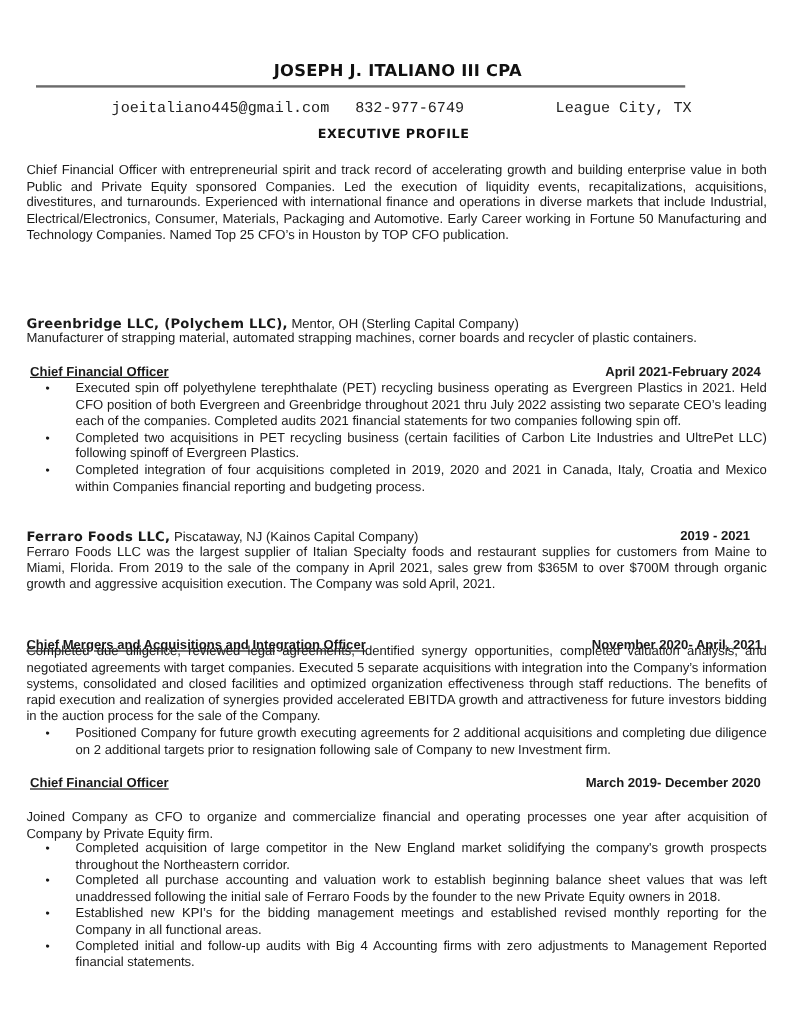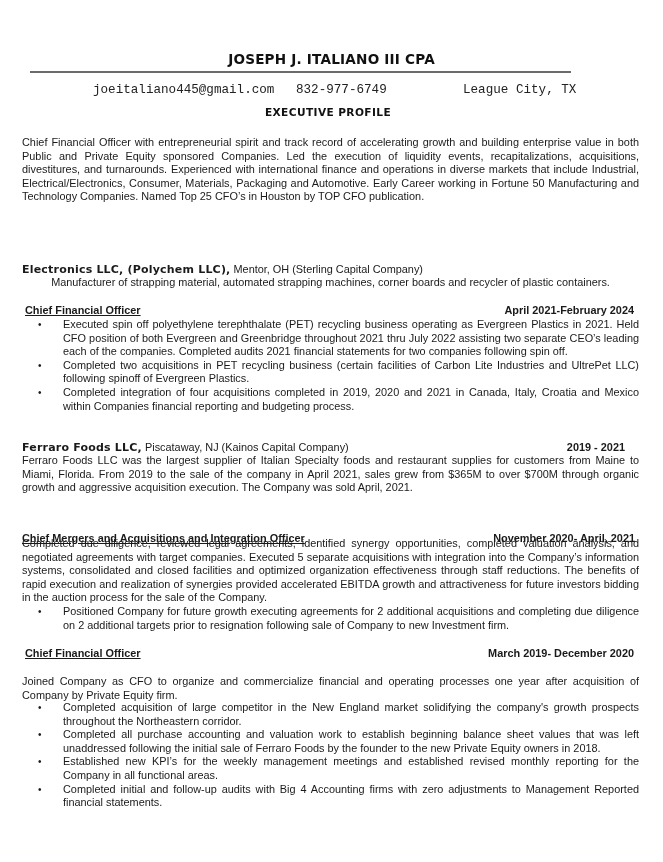--- a/index.html
+++ b/index.html
@@ -59,23 +59,23 @@
     <span class="email">joeitaliano445@gmail.com</span>
     <span class="phone">832-977-6749</span>
     <span class="loc">League City, TX</span>
   </div>
 
   <div class="section-title profile">EXECUTIVE PROFILE</div>
   <p class="para profile-text">Chief Financial Officer with entrepreneurial spirit and track record of accelerating growth and building enterprise value in both Public and Private Equity sponsored Companies. Led the execution of liquidity events, recapitalizations, acquisitions, divestitures, and turnarounds.  Experienced with international finance and operations in diverse markets that include Industrial, Electrical/Electronics, Consumer, Materials, Packaging and Automotive.  Early Career working in Fortune 50 Manufacturing and Technology Companies. Named Top 25 CFO’s in Houston by TOP CFO publication.</p>
 
 
   <div class="company-line" style="top:263px;">
-    <b>Electronics LLC, (Polychem LLC),</b><span> Mentor, OH (Sterling Capital Company)</span>
+    <b>Greenbridge LLC, (Polychem LLC),</b><span> Mentor, OH (Sterling Capital Company)</span>
   </div>
-  <div class="company-line" style="top:276px;text-align:center;">Manufacturer of strapping material, automated strapping machines, corner boards and recycler of plastic containers.</div>
+  <div class="company-line" style="top:276px;">Manufacturer of strapping material, automated strapping machines, corner boards and recycler of plastic containers.</div>
 
   <div class="role-line" style="top:304px; left:25px; width:609px;">
     <span class="role">Chief Financial Officer</span>
     <span class="dates">April 2021-February 2024</span>
   </div>
   <ul class="bullets" style="top:318px;">
     <li><span class="bul">•</span><span>Executed spin off polyethylene terephthalate (PET) recycling business operating as Evergreen Plastics in 2021. Held CFO position of both Evergreen and Greenbridge throughout 2021 thru July 2022 assisting two separate CEO’s leading each of the companies.  Completed audits 2021 financial statements for two companies following spin off.</span></li>
     <li><span class="bul">•</span><span>Completed two acquisitions in PET recycling business (certain facilities of Carbon Lite Industries and UltrePet LLC) following spinoff of Evergreen Plastics.</span></li>
     <li><span class="bul">•</span><span>Completed integration of four acquisitions completed in 2019, 2020 and 2021 in Canada, Italy, Croatia and Mexico within Companies financial reporting and budgeting process.</span></li>
   </ul>
@@ -96,17 +96,17 @@
   </ul>
 
   <div class="role-line" style="top:647px; left:25px; width:609px;">
     <span class="role">Chief Financial Officer</span>
     <span class="dates" style="right:0;">March 2019- December 2020</span>
   </div>
   <p class="para" style="top:675px;">Joined Company as CFO to organize and commercialize financial and operating processes one year after acquisition of Company by Private Equity firm.</p>
   <ul class="bullets" style="top:701px;">
     <li><span class="bul">•</span><span>Completed acquisition of large competitor in the New England market solidifying the company's growth prospects throughout the Northeastern corridor.</span></li>
     <li><span class="bul">•</span><span>Completed all purchase accounting and valuation work to establish beginning balance sheet values that was left unaddressed following the initial sale of Ferraro Foods by the founder to the new Private Equity owners in 2018.</span></li>
-    <li><span class="bul">•</span><span>Established new KPI’s for the weekly management meetings and established revised monthly reporting for the Company in all functional areas.</span></li>
+    <li><span class="bul">•</span><span>Established new KPI’s for the bidding management meetings and established revised monthly reporting for the Company in all functional areas.</span></li>
     <li><span class="bul">•</span><span>Completed initial and follow-up audits with Big 4 Accounting firms with zero adjustments to Management Reported financial statements.</span></li>
   </ul>
 
 </div>
 
 </body></html>

